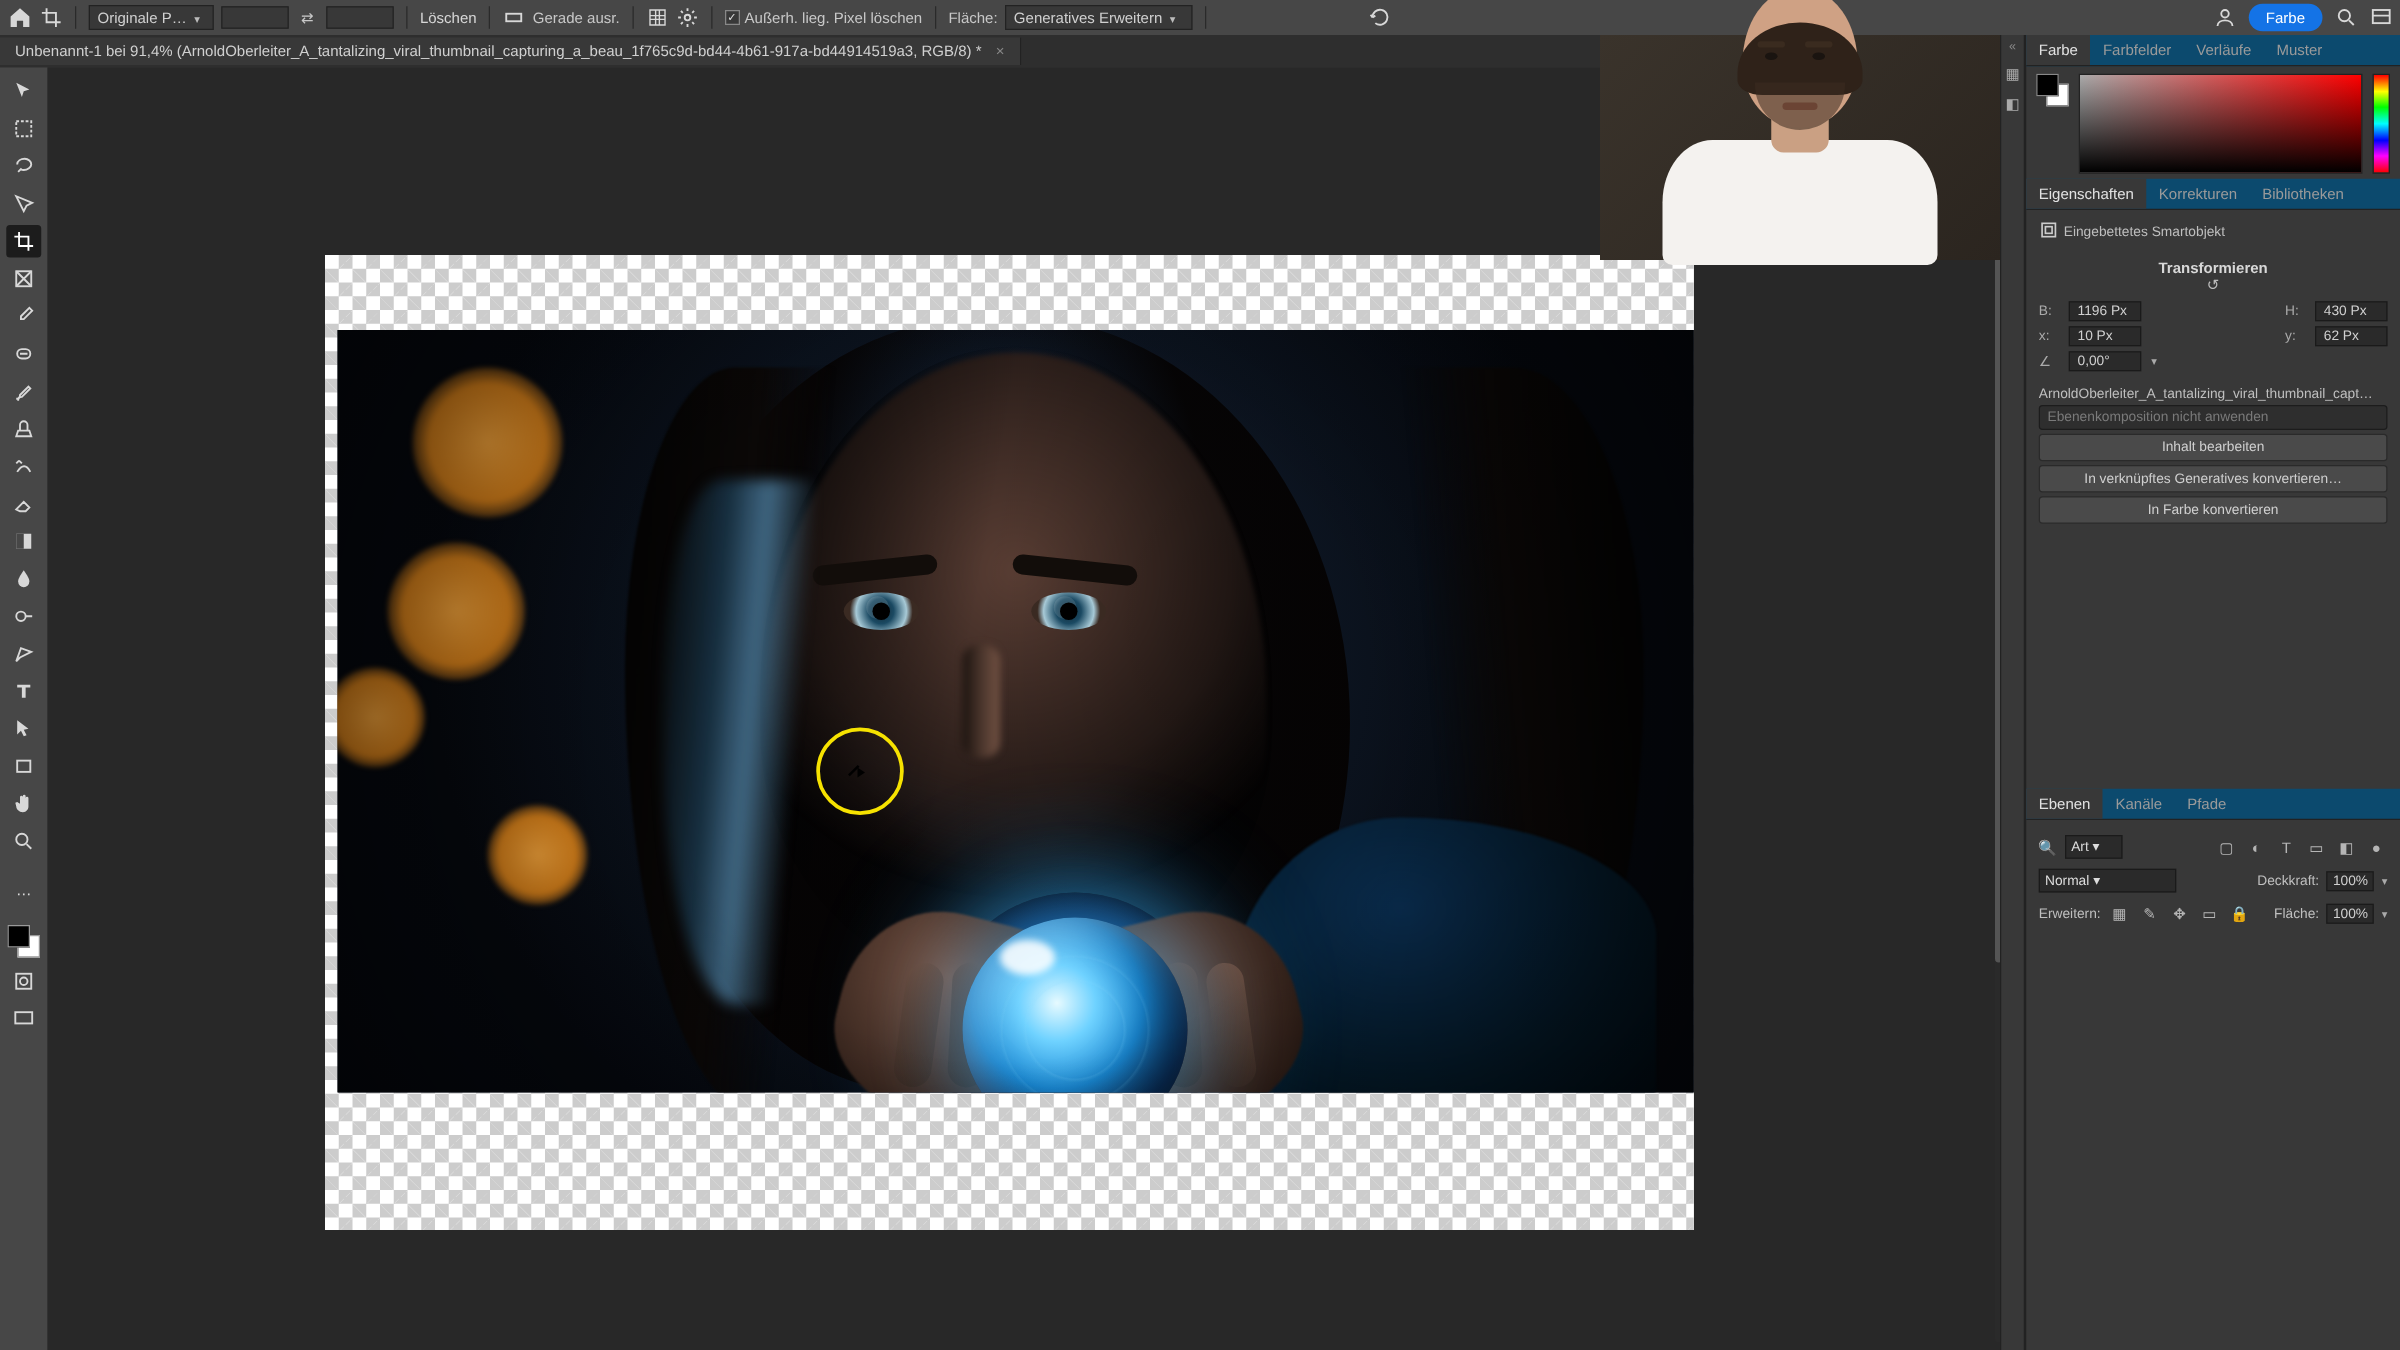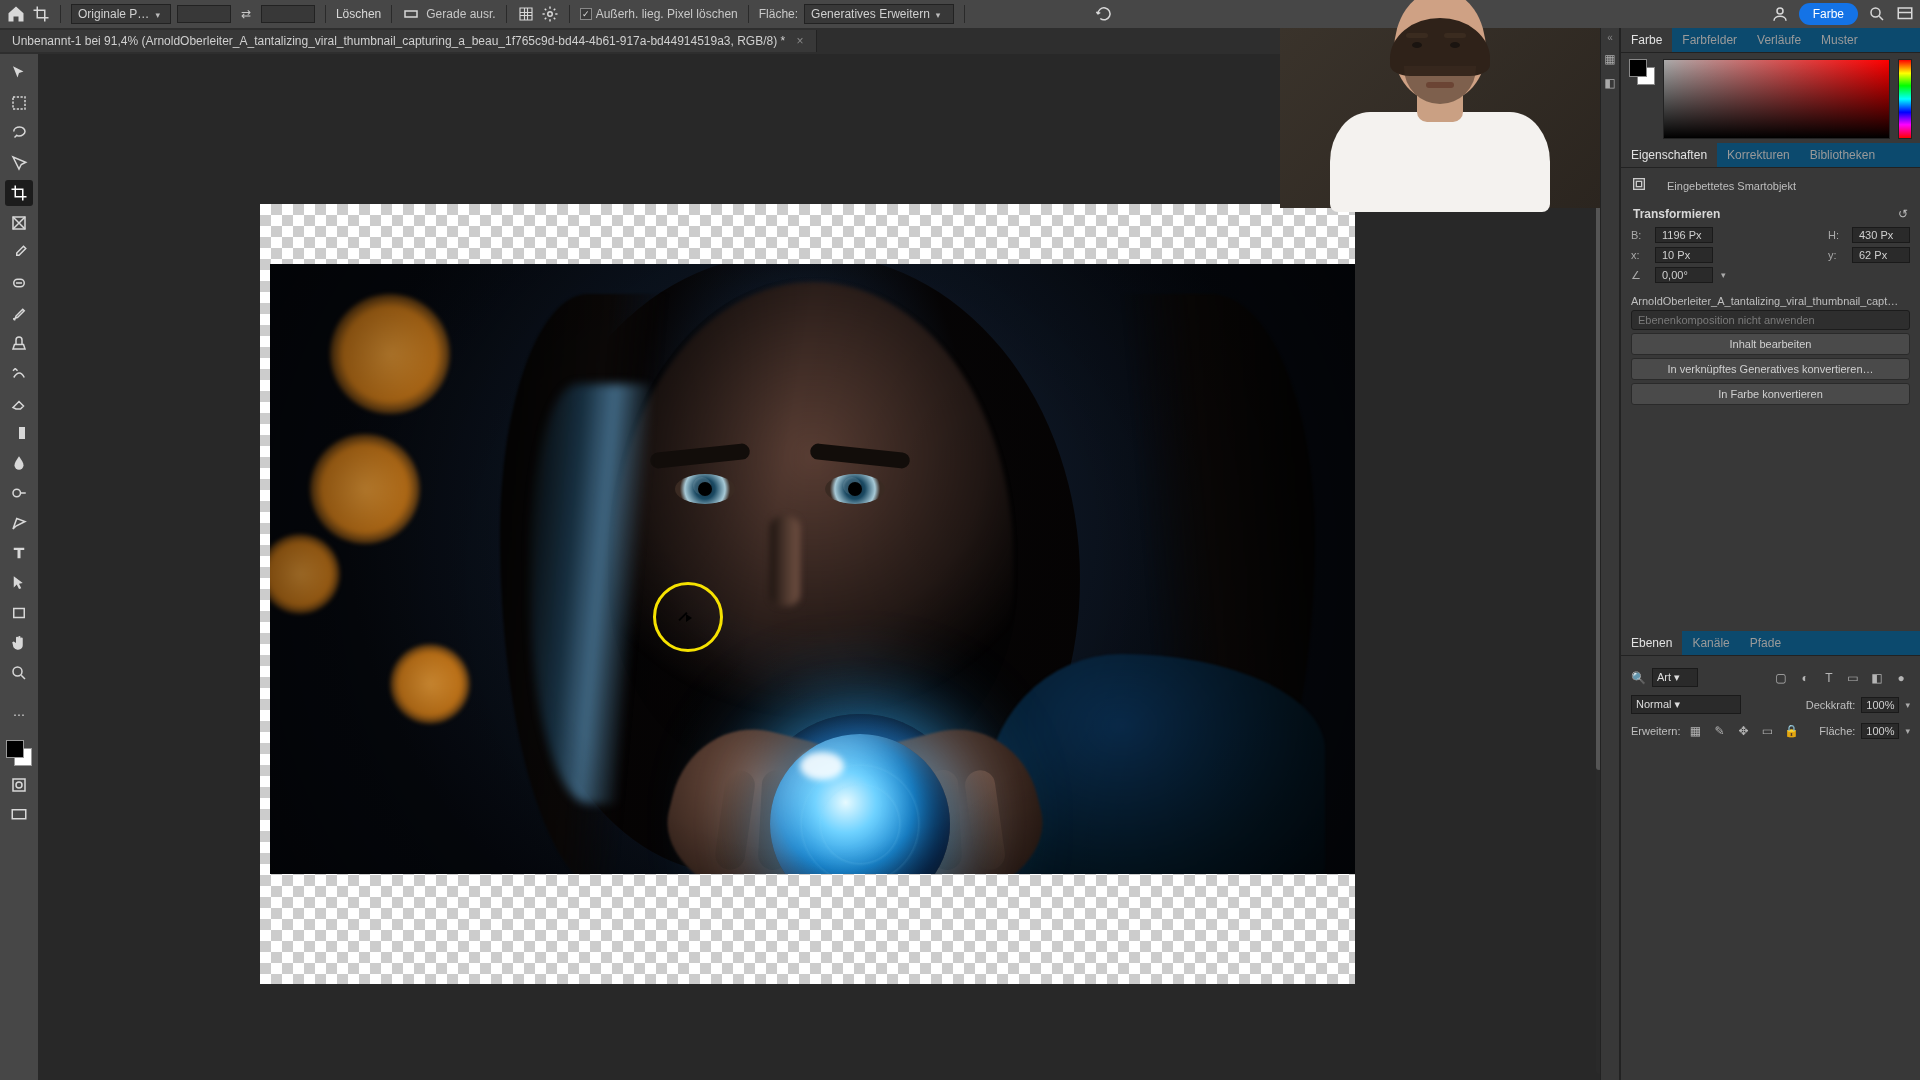--- a/index.html
+++ b/index.html
@@ -97,39 +97,39 @@
   .panel-body { padding:8px 10px; font-size:12px; }
 
   
   .farbe { height:90px; position:relative; display:flex; gap:8px; padding:6px 8px;}
   .sw-pair{ width:26px; height:26px; position:relative;}
   .sw-pair .a{position:absolute;left:0;top:0;width:18px;height:18px;background:#000;border:1px solid #888;z-index:2;}
   .sw-pair .b{position:absolute;right:0;bottom:0;width:18px;height:18px;background:#fff;border:1px solid #888;z-index:1;}
   .sv { flex:1; height:80px; background:linear-gradient(to top, #000 0%, transparent 100%), linear-gradient(to right, #aaa 0%, #f00 100%); position:relative; border:1px solid #222;}
   .hue { width:14px; height:80px; background:linear-gradient(to bottom,#f00 0%,#ff0 17%,#0f0 33%,#0ff 50%,#00f 67%,#f0f 83%,#f00 100%); border:1px solid #222;}
 
-  .section-hdr{ display:flex; align-items:center; justify-content:space-between; padding:4px 2px;}
+  .section-hdr{ display:flex; align-items:center; justify-content:space-between; padding:4px 2px;flex-direction:column;}
   .section-hdr .tt{ font-weight:600; color:#d8d8d8;}
   .prop-row{ display:flex; align-items:center; gap:6px; padding:2px 0;}
   .prop-row .k{ width:18px; color:#aaa; font-size:11px;}
   .prop-row .v{ background:#2a2a2a; border:1px solid #1a1a1a; padding:1px 6px; min-width:58px; font-size:11px;}
   .long-btn{ background:#4a4a4a; border:1px solid #2a2a2a; text-align:center; padding:4px 4px; margin:3px 0; font-size:11px; border-radius:3px;}
   .gray-field{ background:#2e2e2e; border:1px solid #1c1c1c; padding:3px 6px; font-size:11px; color:#7a7a7a; margin:3px 0; border-radius:3px;}
 
   
   .layers-body .row1{ display:flex; align-items:center; gap:6px; padding:4px 0;}
   .layers-body select, .layers-body .sel{ background:#2a2a2a; border:1px solid #1a1a1a; font-size:11px; color:#ddd; padding:2px 4px;}
   .layers-body .mini-ic{ width:18px;height:18px;display:flex;align-items:center;justify-content:center;color:#b5b5b5;}
   .layer-item{ display:flex; align-items:center; gap:8px; padding:4px 4px; background:#224a7a; border:1px solid #1a1a1a; }
   .layer-item .thumb{ width:40px;height:28px;background:#0a1522;border:1px solid #000; background:radial-gradient(circle at 50% 60%, #2aa3e8 0%, #0a2b4a 40%, #04080e 80%); position:relative;}
   .layer-item .thumb::after{content:"";position:absolute;right:-3px;bottom:-3px;width:10px;height:10px;background:#e2e2e2;border:1px solid #000;}
   .layer-item .nm{ font-size:11px; color:#eee; white-space:nowrap; overflow:hidden; text-overflow:ellipsis; flex:1;}
   .lbl2{font-size:11px;color:#bfbfbf;}
   .pct{font-size:11px;background:#2a2a2a;border:1px solid #1a1a1a;padding:1px 4px;}
-  .flex{display:flex;align-items:center;gap:20px;}
+  .flex{display:flex;align-items:center;gap:4px;}
   .spacer{flex:1;}
   .scroll-thin{position:absolute;right:318px;top:60px;bottom:6px;width:6px;background:#2a2a2a;border-radius:3px;}
   .scroll-thin .th{position:absolute;left:0;right:0;top:0;height:70%;background:#555;border-radius:3px;}
 </style>
 </head>
 <body>
 
 <div class="topbar">
   <div class="home-icon tri-icn" title="home">
     <svg viewBox="0 0 24 24" fill="#d8d8d8">

